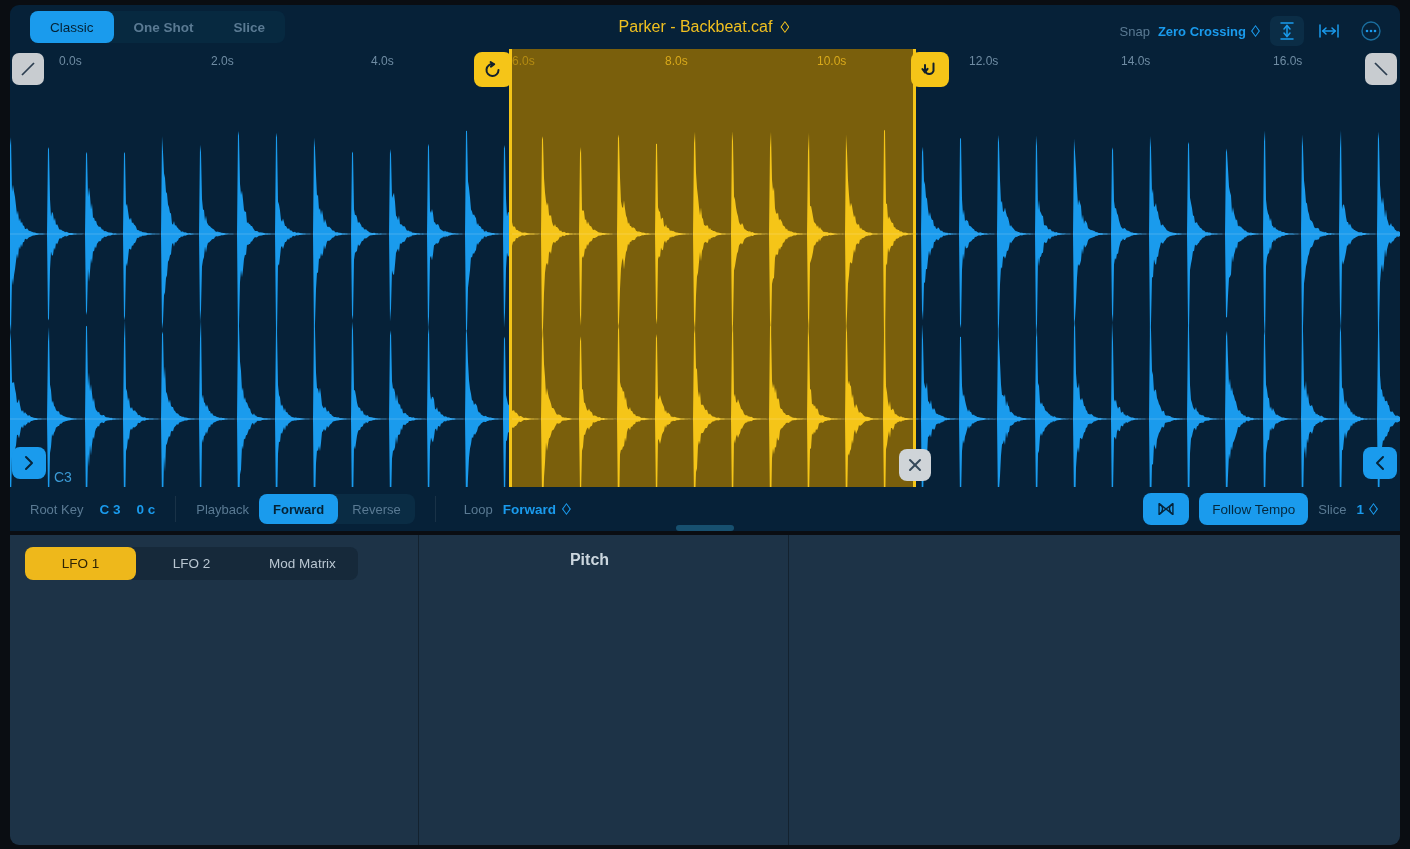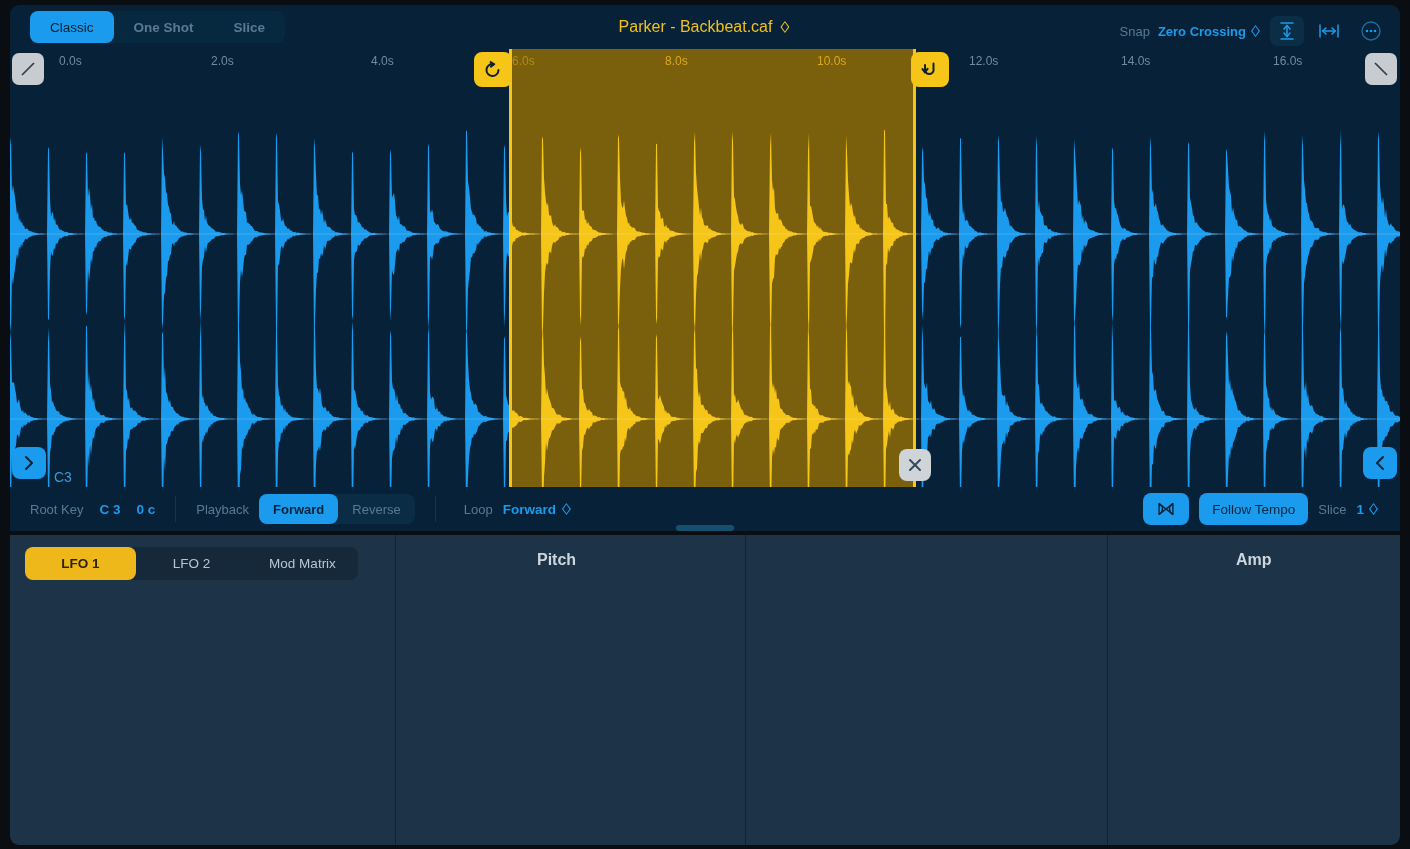--- a/index.html
+++ b/index.html
@@ -139,21 +139,21 @@
     font-size: 16px; font-weight: 700; color: #cbd6de;
   }
   .tab-group {
     position: absolute; left: 25px; top: 547px; width: 333px; height: 33px;
     background: #16293a; border-radius: 8px; display: flex; align-items: center;
   }
   .tab {
     flex: 1; height: 33px; display: flex; align-items: center; justify-content: center;
     font-size: 13.5px; color: #b9c6d1; border-radius: 8px;
   }
-  .tab.active { background: #eeb81b; color: #2e2405; font-weight: 700; }
+  .tab.active { background: #eeb81b; color: #2e2405; font-weight: 400; }
 </style>
 </head>
 <body>
 
 <div class="app">
 
   <div class="topbar">
     <div class="mode-group">
       <div class="mode-btn active">Classic</div>
       <div class="mode-btn">One Shot</div>
@@ -403,24 +403,20 @@
 
       
       
 
       
       
 
       
     </div>
 
-    <div class="panel p-amp">
-      <div class="sec-title">Amp</div>
-
-    </div>
   </div>
 
   <div class="tab-group">
     <div class="tab active">LFO 1</div>
     <div class="tab">LFO 2</div>
     <div class="tab">Mod Matrix</div>
   </div>
 
 </div>
 

